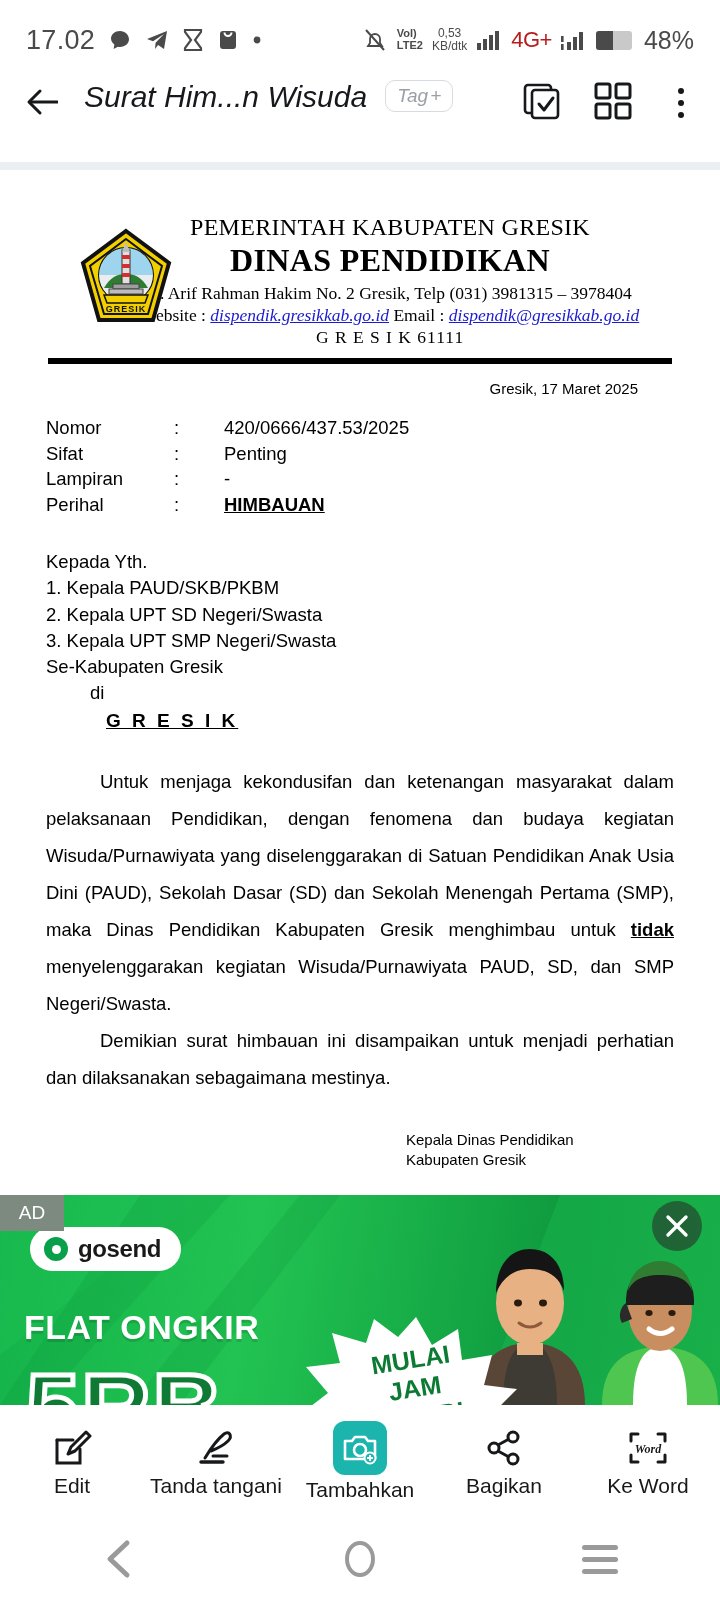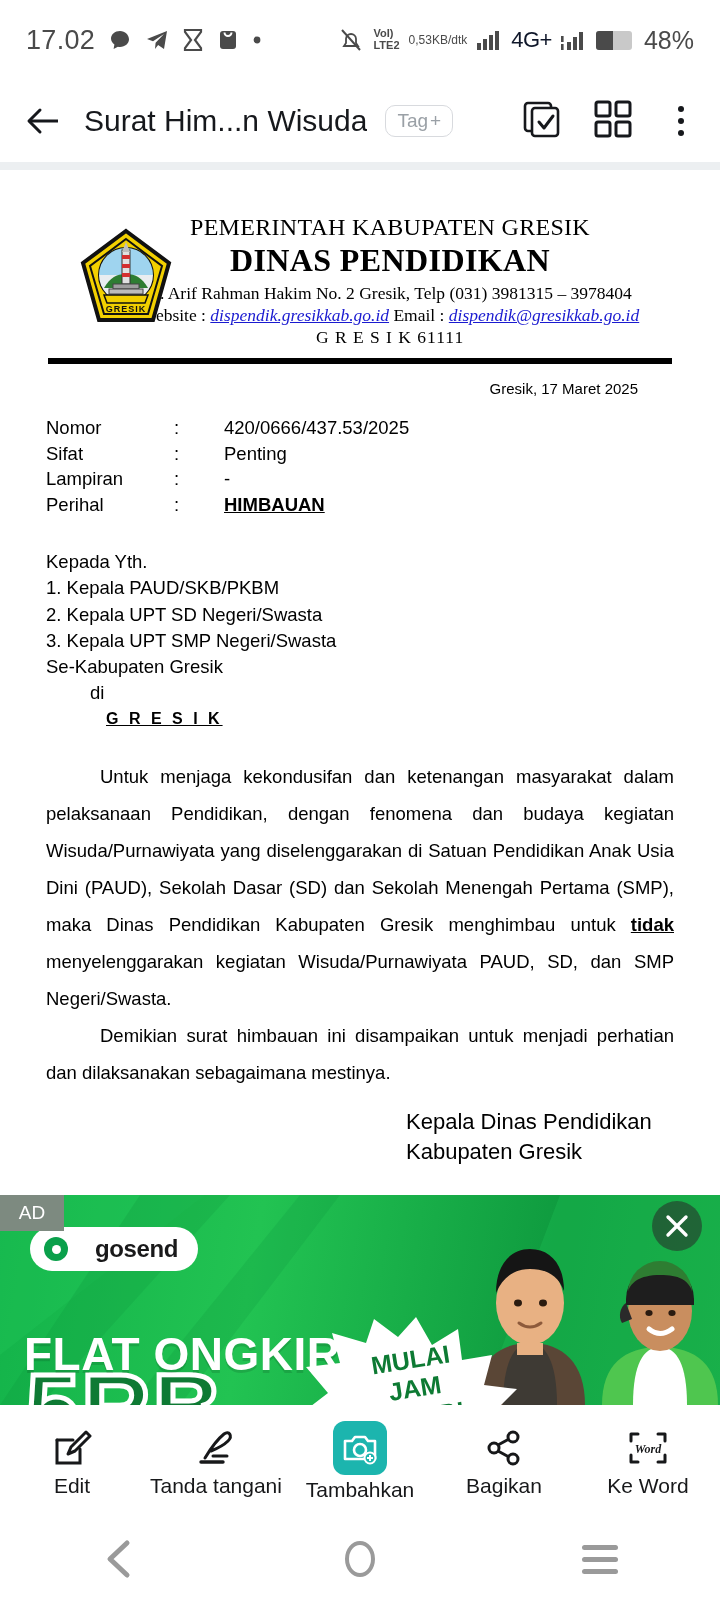--- a/index.html
+++ b/index.html
@@ -19,38 +19,38 @@
   }
   .sb-left { display: flex; align-items: center; gap: 13px; }
   .sb-clock { font-size: 27px; color: #4a4a4a; letter-spacing: .3px; }
   .sb-right { display: flex; align-items: center; gap: 9px; }
   .ic { display: inline-flex; align-items: center; justify-content: center; }
   .volte {
     display: flex; flex-direction: column; 
     line-height: 1.05; font-size: 11px; color: #4a4a4a; font-weight: 700;
   }
   .netspeed {
-    display: flex; align-items: center;
+    display: flex; flex-direction: column; align-items: center;
     line-height: 1.05; font-size: 12px; color: #4a4a4a;
   }
-  .net4g { font-size: 22px; color: #0f172a; letter-spacing: -.5px; }
+  .net4g { font-size: 22px; color: #b91c1c; letter-spacing: -.5px; }
   .batt-pct { font-size: 25px; color: #4a4a4a; margin-left: 3px; }
   .batt {
     width: 36px; height: 19px; border-radius: 3px;
     background: #c9c9c9; position: relative; overflow: hidden;
   }
   .batt::after {
     content: ""; position: absolute; left: 0; top: 0; bottom: 0;
     width: 48%; background: #4a4a4a;
   }
 
   
   .appbar {
     position: absolute; top: 80px; left: 0; width: 720px; height: 82px;
-    display: flex; align-items: center; padding: 0 22px; background: #fff;
+    display: flex; align-items: flex-start; padding: 0 22px; background: #fff; font-style: italic;
   }
   .back-arrow { width: 44px; height: 44px; flex: 0 0 auto; }
   .doc-title {
     font-size: 30px; color: #16181c; margin-left: 18px;
     white-space: nowrap; overflow: hidden;
   }
   .tag-chip {
     margin-left: 18px; border: 1.6px solid #d8dade; border-radius: 10px;
     color: #9aa0a6; font-size: 19px; padding: 5px 11px 6px 11px;
     display: flex; align-items: center; gap: 2px; line-height: 1;
@@ -92,61 +92,61 @@
   .meta { margin-top: 18px; font-size: 18.5px; line-height: 1.38; }
   .meta-row { display: flex; gap: 36px; }
   .meta-k { width: 92px; flex: 0 0 92px; }
   .meta-c { width: 14px; flex: 0 0 14px; }
   .meta-v { flex: 1 1 auto; }
   .u-bold { font-weight: bold; text-decoration: underline; }
 
   .recipients { margin-top: 32px; font-size: 18.5px; line-height: 1.42; }
   .rcp-di { margin-left: 44px; }
   .rcp-gresik { margin-left: 60px; font-weight: bold; text-decoration: underline;
-                letter-spacing: 3px; font-size: 16px; margin-top: 1px; }
+                letter-spacing: 3px; font-size: 19px; margin-top: 1px; }
 
   .body-par {
     margin-top: 28px; font-size: 18.5px; line-height: 2.0;
     text-align: justify; text-indent: 54px;
   }
   .body-par.p2 { margin-top: 0; }
   .bu { font-weight: bold; text-decoration: underline; }
 
-  .sign { margin-top: 16px; padding-left: 360px; font-size: 22px; line-height: 1.35; }
+  .sign { margin-top: 34px; padding-left: 360px; font-size: 15px; line-height: 1.35; }
 
   
   .ad {
     position: absolute; top: 1195px; left: 0; width: 720px; height: 210px;
     overflow: hidden; background: linear-gradient(100deg,#13b34a 0%,#22c352 35%,#0f9b3f 75%,#16a644 100%);
   }
   .ad-rays { position: absolute; inset: 0; opacity: .55; }
   .ad-label {
     position: absolute; left: 0; top: 0; width: 64px; height: 36px;
     background: #7d8a80; color: #fff; font-size: 19px;
     display: flex; align-items: center; justify-content: center; z-index: 9;
   }
   .ad-close {
     position: absolute; right: 18px; top: 6px; width: 50px; height: 50px;
     border-radius: 50%; background: rgba(40,40,40,.55);
     display: flex; align-items: center; justify-content: center; z-index: 9;
   }
   .gosend-pill {
     position: absolute; left: 30px; top: 32px; background: #fff;
     border-radius: 26px; padding: 8px 20px 8px 14px;
-    display: flex; align-items: center; gap: 27px; z-index: 5;
+    display: flex; align-items: center; gap: 10px; z-index: 5;
   }
   .gosend-dot {
     width: 24px; height: 24px; border-radius: 50%; background: #0aa04b;
     display: flex; align-items: center; justify-content: center;
   }
   .gosend-dot::after { content: ""; width: 9px; height: 9px; border-radius: 50%; background: #fff; }
   .gosend-txt { font-size: 24px; font-weight: bold; color: #19191a; letter-spacing: -.4px; }
   .ad-flat {
-    position: absolute; left: 24px; top: 132px; color: #fff;
-    font-size: 46px; font-weight: bold; letter-spacing: .5px; z-index: 5;
+    position: absolute; left: 24px; top: 113px; color: #fff;
+    font-size: 34px; font-weight: bold; letter-spacing: .5px; z-index: 5;
     text-shadow: 0 3px 0 rgba(0,0,0,.12);
   }
   .ad-5rb {
     position: absolute; left: 26px; top: 158px; font-size: 96px; font-weight: bold;
     color: #0e7a34; -webkit-text-stroke: 5px #ffffff; letter-spacing: 2px; z-index: 4;
   }
   .ad-star { position: absolute; left: 300px; top: 120px; width: 230px; height: 175px; z-index: 6; }
   .ad-star-txt {
     position: absolute; left: 330px; top: 150px; width: 170px; text-align: center;
     color: #0d7a33; font-weight: bold; font-size: 25px; line-height: 1.16;

